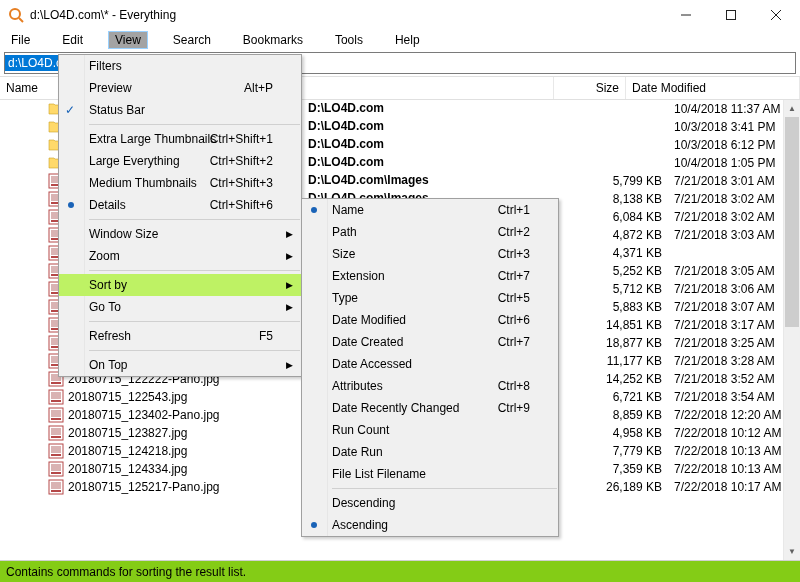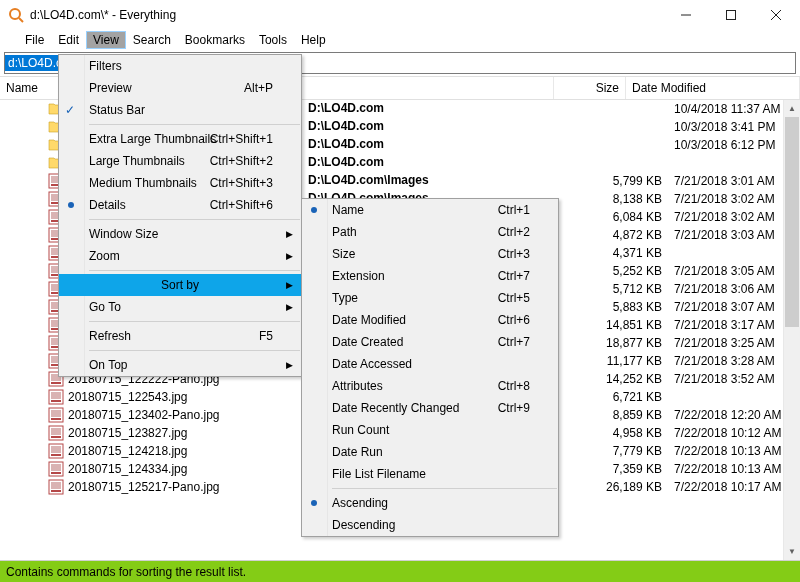--- a/index.html
+++ b/index.html
@@ -4,21 +4,21 @@
 <style>
 * { margin: 0; padding: 0; box-sizing: border-box; font-family: "Segoe UI", Tahoma, sans-serif; font-size: 12px; }
 body { background: #fff; width: 800px; height: 582px; overflow: hidden; position: relative; }
 
 .titlebar { height: 30px; display: flex; align-items: center; padding: 0 2px 0 8px; border-bottom: 1px solid #fff; }
 .titlebar .app-icon { width: 16px; height: 16px; margin-right: 6px; }
 .titlebar .app-icon svg { width: 16px; height: 16px; }
 .titlebar .title { flex: 1; color: #000; }
 .titlebar .winbtn { width: 45px; height: 28px; display: flex; align-items: center; justify-content: center; color: #222; }
 
-.menubar { height: 20px; display: flex; align-items: center; padding: 0 18px; }
+.menubar { height: 20px; display: flex; align-items: center; padding: 0 4px; gap: 18px; }
 .menubar .menu-item { padding: 2px 7px; }
 .menubar .menu-item.open { background: #a3a3a3; border: 1px solid #99d1ff; padding: 1px 6px; }
 
 .searchbar { height: 22px; margin: 2px 4px; border: 1px solid #7a7a7a; display: flex; align-items: center; }
 .searchbar .sel { background: #0078d7; color: #fff; padding: 1px 3px; font-size: 12px; }
 
 .column-headers { height: 24px; border-top: 1px solid #e0e0e0; border-bottom: 1px solid #e0e0e0; display: flex; align-items: center; background: #fff; position: relative; }
 .column-headers .col { padding: 3px 6px; border-right: 1px solid #e8e8e8; height: 100%; display: flex; align-items: center; }
 .col-name { width: 260px; }
 .col-path { width: 294px; }
@@ -38,21 +38,21 @@
 .scrollbar-v { position: absolute; right: 0; top: 100px; width: 17px; bottom: 22px; background: #f0f0f0; border-left: 1px solid #e8e8e8; }
 .scrollbar-v .thumb { position: absolute; left: 1px; right: 1px; top: 17px; height: 210px; background: #cdcdcd; }
 .scrollbar-v .arrow { position: absolute; left: 0; right: 0; height: 17px; display: flex; align-items: center; justify-content: center; color: #606060; font-size: 8px; }
 .scrollbar-v .arrow.up { top: 0; }
 .scrollbar-v .arrow.down { bottom: 0; }
 
 .statusbar { position: absolute; bottom: 0; left: 0; right: 0; height: 22px; background: #84cc16; border-top: 1px solid #d0d0d0; display: flex; align-items: center; padding: 0 6px; }
 
 .dropdown { position: absolute; background: #f0f0f0; border: 1px solid #a0a0a0; box-shadow: 2px 2px 3px rgba(0,0,0,0.2); z-index: 10; }
 .dropdown .ditem { display: flex; align-items: center; height: 22px; padding: 0 30px 0 30px; position: relative; white-space: nowrap; }
-.dropdown .ditem.highlight { background: #0ea5e9; justify-content: center; }
+.dropdown .ditem.highlight { background: #bef264; }
 .dropdown .ditem .accel { position: absolute; right: 28px; }
 .dropdown .ditem .sub-arrow { position: absolute; right: 8px; font-size: 9px; }
 .dropdown .dsep { height: 1px; background: #d0d0d0; margin: 3px 1px 3px 30px; }
 .dropdown .leftgutter { position: absolute; left: 0; top: 0; bottom: 0; width: 26px; background: #f0f0f0; border-right: 1px solid #e6e6e6; }
 .dropdown .check { position: absolute; left: 6px; color: #1a63b7; font-size: 12px; }
 .dropdown .radio { position: absolute; left: 9px; width: 6px; height: 6px; border-radius: 50%; background: #1a63b7; }
 
 .view-menu { left: 58px; top: 54px; width: 244px; }
 .sort-menu { left: 301px; top: 198px; width: 258px; }
 
@@ -144,20 +144,21 @@
     </div>
     <div class="row">
       <div class="c-name">
         <span class="icon-folder"><svg viewBox="0 0 16 16">
             <path d="M1 3h5l1 1h8v9H1z" fill="#ffd96a" stroke="#c9a227" stroke-width="0.6"></path>
           </svg></span>
         <span>Video</span>
       </div>
       <div class="c-path"><span class="truncpath"><b>D:\LO4D.com</b></span></div>
       <div class="c-size"></div>
+      <div class="c-date">10/4/2018 1:05 PM</div>
     </div>
     <div class="row">
       <div class="c-name">
         <span class="icon-img"><svg viewBox="0 0 16 16">
             <rect x="1" y="1" width="14" height="14" fill="#fff" stroke="#b54848" stroke-width="1"></rect>
             <rect x="3" y="3" width="10" height="7" fill="#d9b3b3"></rect>
             <rect x="3" y="11" width="10" height="2" fill="#b54848"></rect>
           </svg></span>
         <span>20180714_145...</span>
       </div>
@@ -311,20 +312,21 @@
       <div class="c-name">
         <span class="icon-img"><svg viewBox="0 0 16 16">
             <rect x="1" y="1" width="14" height="14" fill="#fff" stroke="#b54848" stroke-width="1"></rect>
             <rect x="3" y="3" width="10" height="7" fill="#d9b3b3"></rect>
             <rect x="3" y="11" width="10" height="2" fill="#b54848"></rect>
           </svg></span>
         <span>20180715_122543.jpg</span>
       </div>
       <div class="c-path"><span class="truncpath"><b>D:\LO4D.com\Images</b></span></div>
       <div class="c-size">6,721 KB</div>
+      <div class="c-date">7/21/2018 3:54 AM</div>
     </div>
     <div class="row">
       <div class="c-name">
         <span class="icon-img"><svg viewBox="0 0 16 16">
             <rect x="1" y="1" width="14" height="14" fill="#fff" stroke="#b54848" stroke-width="1"></rect>
             <rect x="3" y="3" width="10" height="7" fill="#d9b3b3"></rect>
             <rect x="3" y="11" width="10" height="2" fill="#b54848"></rect>
           </svg></span>
         <span>20180715_123402-Pano.jpg</span>
       </div>
@@ -408,21 +410,21 @@
   <div class="ditem">
       <span class="check">✓</span>
       <span>Status Bar</span>
     </div>
   <div class="dsep"></div>
   <div class="ditem">
       <span>Extra Large Thumbnails</span>
       <span class="accel">Ctrl+Shift+1</span>
     </div>
   <div class="ditem">
-      <span>Large Thumbnails</span>
+      <span>Large Everything</span>
       <span class="accel">Ctrl+Shift+2</span>
     </div>
   <div class="ditem">
       <span>Medium Thumbnails</span>
       <span class="accel">Ctrl+Shift+3</span>
     </div>
   <div class="ditem">
       <span class="radio"></span>
       <span>Details</span>
       <span class="accel">Ctrl+Shift+6</span>
@@ -503,19 +505,19 @@
       <span>Run Count</span>
     </div>
   <div class="ditem">
       <span>Date Run</span>
     </div>
   <div class="ditem">
       <span>File List Filename</span>
     </div>
   <div class="dsep"></div>
   <div class="ditem">
+      <span>Descending</span>
+    </div>
+  <div class="ditem">
       <span class="radio"></span>
       <span>Ascending</span>
     </div>
-  <div class="ditem">
-      <span>Descending</span>
-    </div>
 </div>
 
 </body></html>

